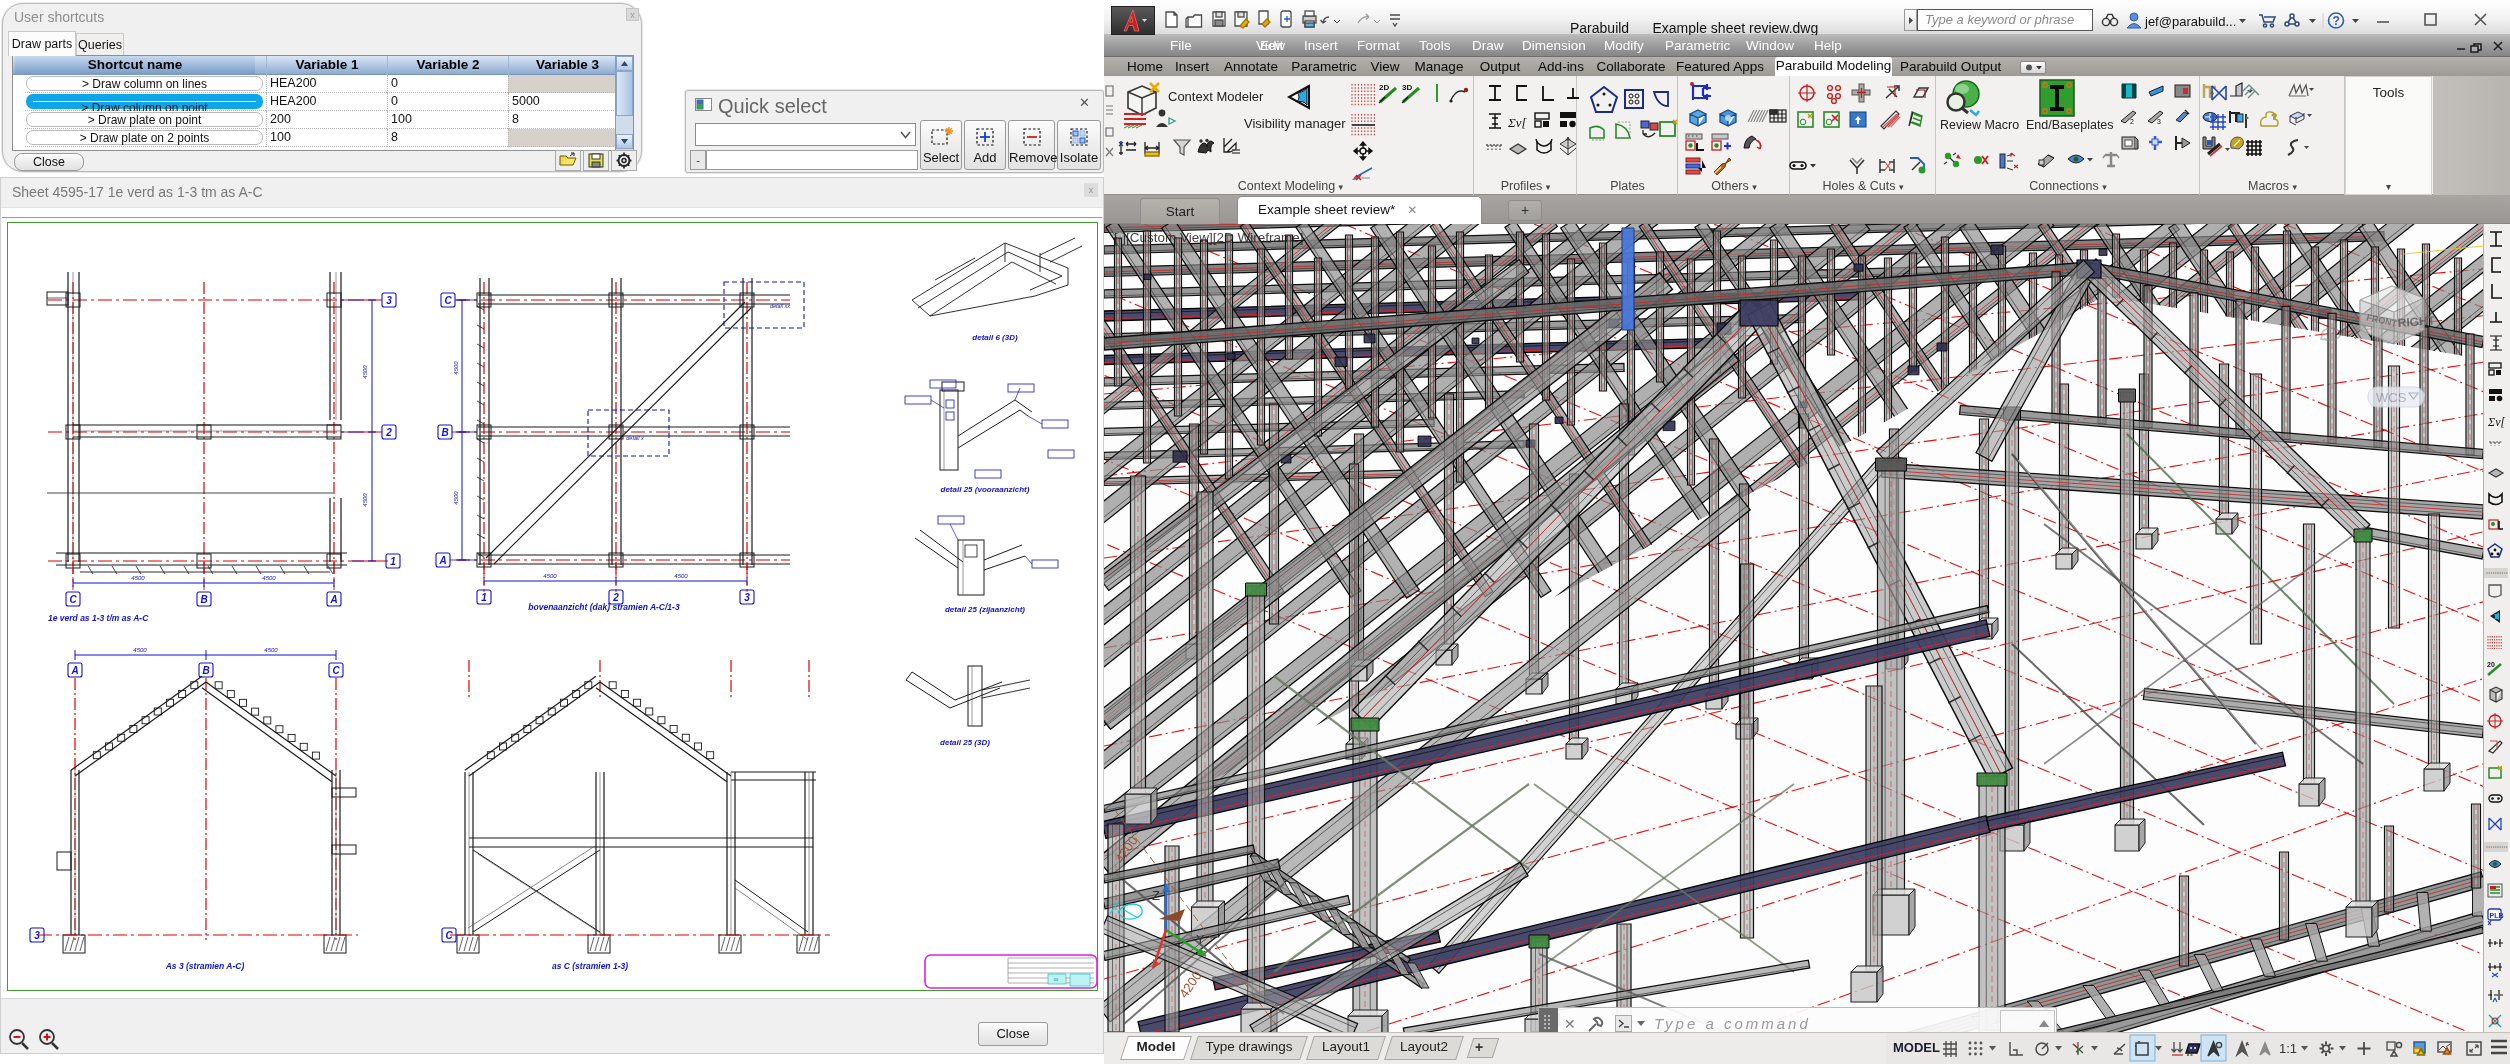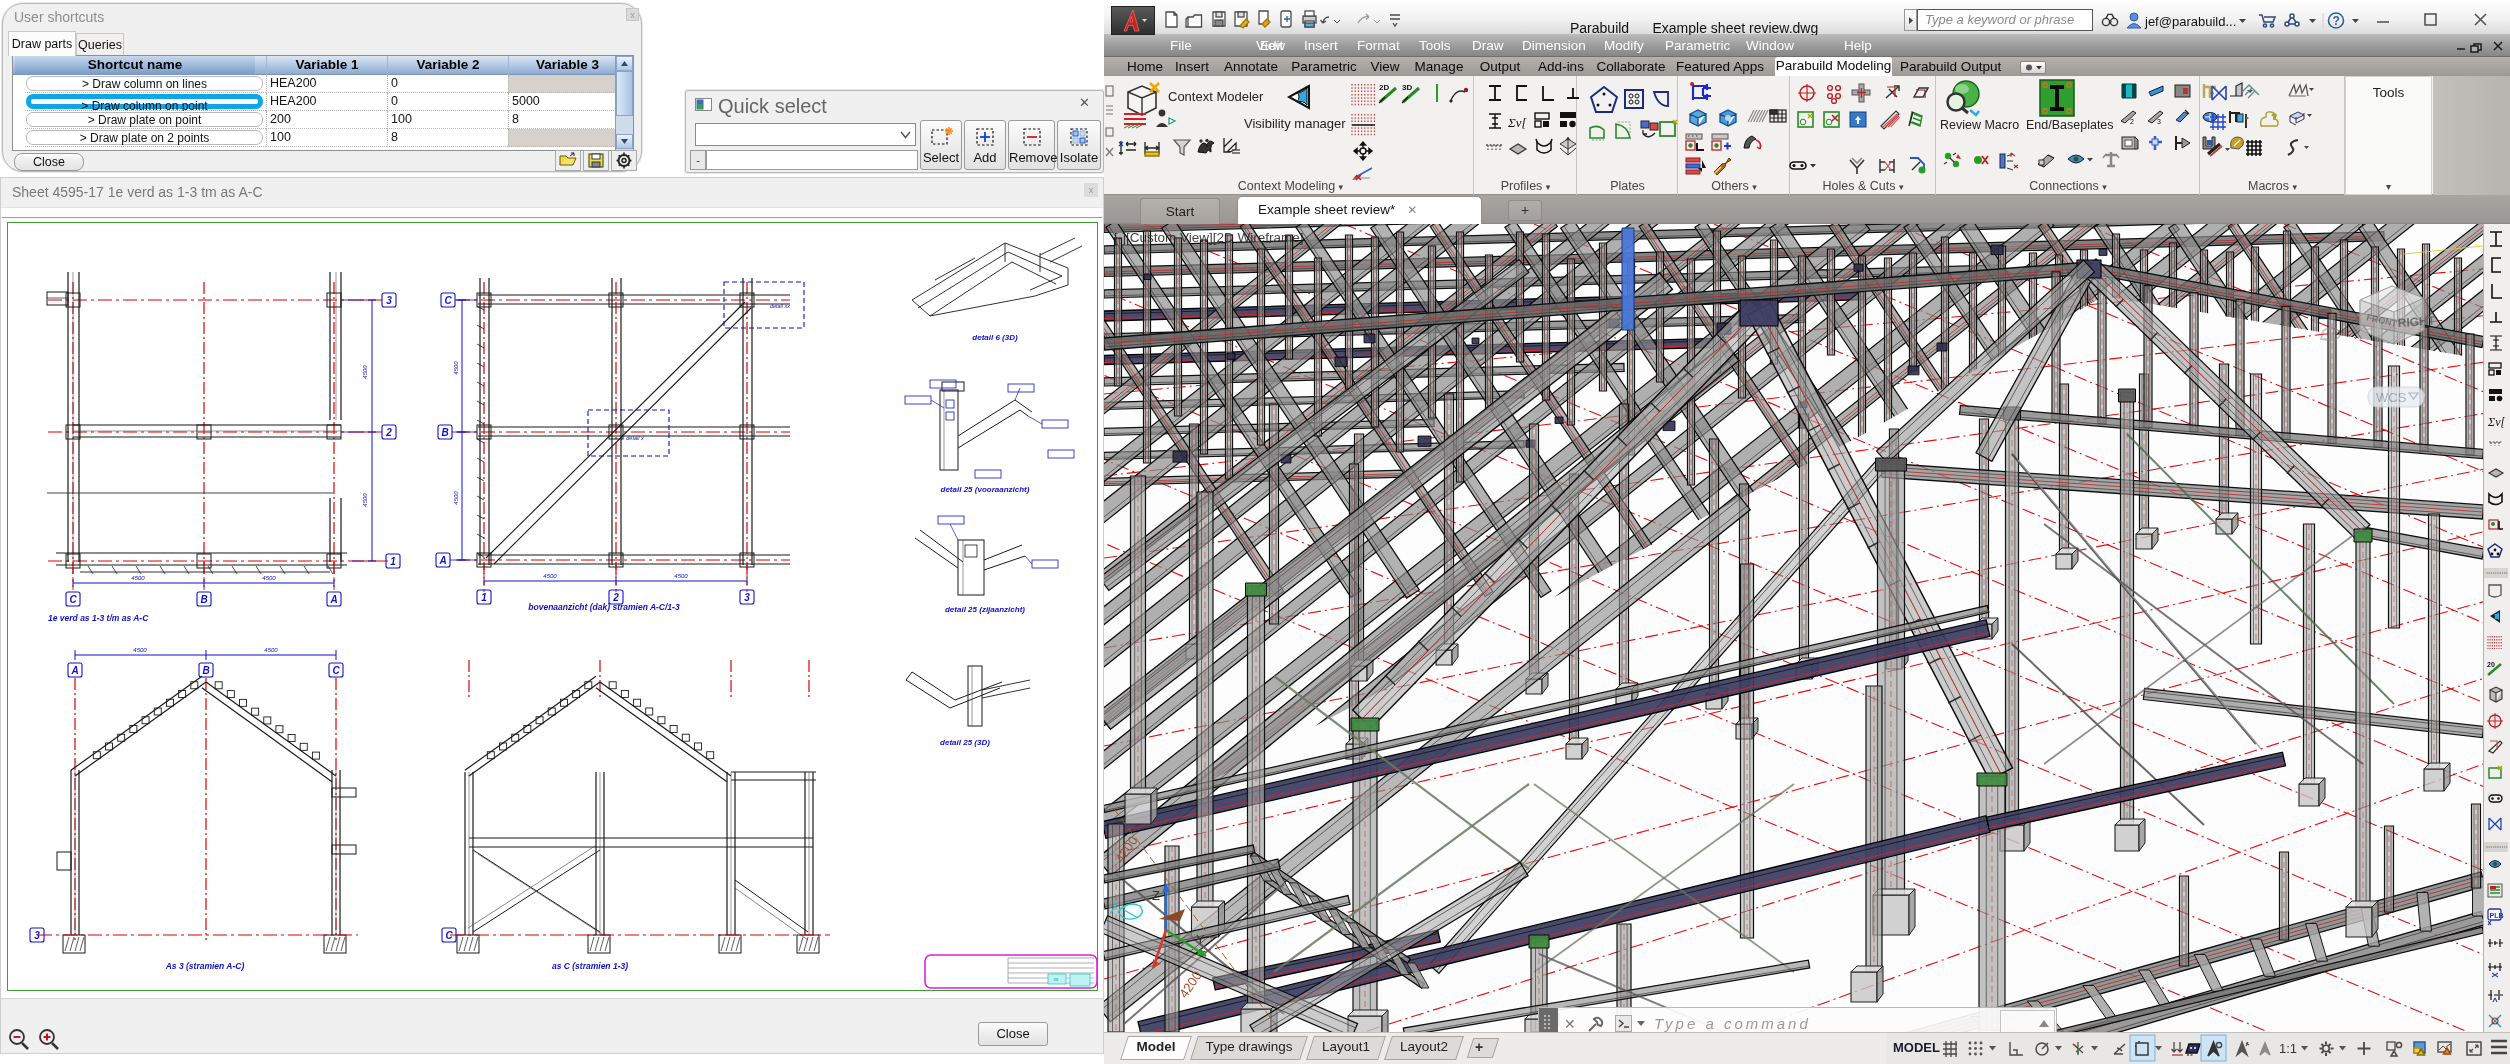--- a/index.html
+++ b/index.html
@@ -396,21 +396,21 @@
   <div class="abs" style="left:374px;top:0;width:121px;height:19px;font-size:13.5px;font-weight:bold;text-align:center;line-height:18px;color:#000;border-left:1px solid #9fb6d4;">Variable 2</div>
   <div class="abs" style="left:495px;top:0;width:118px;height:19px;font-size:13.5px;font-weight:bold;text-align:center;line-height:18px;color:#000;border-left:1px solid #9fb6d4;">Variable 3</div>
   <div class="abs" style="left:0;top:19px;width:620px;height:75px;">
         <div class="abs" style="left:12px;top:0px;width:241px;height:18px;background:#fff;border-bottom:1px dotted #b5b5b5;">
           <div class="abs" style="left:1px;top:1px;width:237px;height:15px;border:1px solid #b9b9b9;border-radius:7px;text-align:center;font-size:12px;line-height:14px;color:#111;">&gt; Draw column on lines</div>
         </div>
         <div class="abs" style="left:253px;top:0px;width:121px;height:18px;background:#fff;border-bottom:1px dotted #b5b5b5;border-left:1px dotted #b5b5b5;font-size:12.5px;color:#111;padding-left:3px;line-height:17px;">HEA200</div>
         <div class="abs" style="left:374px;top:0px;width:121px;height:18px;background:#fff;border-bottom:1px dotted #b5b5b5;border-left:1px dotted #b5b5b5;font-size:12.5px;color:#111;padding-left:3px;line-height:17px;">0</div>
         <div class="abs" style="left:495px;top:0px;width:118px;height:18px;background:#d6d2cb;border-bottom:1px dotted #b5b5b5;border-left:1px dotted #b5b5b5;font-size:12.5px;color:#111;padding-left:3px;line-height:17px;"></div>
         <div class="abs" style="left:12px;top:18px;width:241px;height:18px;background:#fff;border-bottom:1px dotted #b5b5b5;">
-          <div class="abs" style="left:1px;top:1px;width:237px;height:15px;border:5px solid #0ea5e9;border-radius:7px;text-align:center;font-size:12px;line-height:14px;color:#111;">&gt; Draw column on point</div>
+          <div class="abs" style="left:1px;top:1px;width:237px;height:15px;border:7px solid #0ea5e9;border-radius:7px;text-align:center;font-size:12px;line-height:14px;color:#111;">&gt; Draw column on point</div>
         </div>
         <div class="abs" style="left:253px;top:18px;width:121px;height:18px;background:#fff;border-bottom:1px dotted #b5b5b5;border-left:1px dotted #b5b5b5;font-size:12.5px;color:#111;padding-left:3px;line-height:17px;">HEA200</div>
         <div class="abs" style="left:374px;top:18px;width:121px;height:18px;background:#fff;border-bottom:1px dotted #b5b5b5;border-left:1px dotted #b5b5b5;font-size:12.5px;color:#111;padding-left:3px;line-height:17px;">0</div>
         <div class="abs" style="left:495px;top:18px;width:118px;height:18px;background:#fff;border-bottom:1px dotted #b5b5b5;border-left:1px dotted #b5b5b5;font-size:12.5px;color:#111;padding-left:3px;line-height:17px;">5000</div>
         <div class="abs" style="left:12px;top:36px;width:241px;height:18px;background:#fff;border-bottom:1px dotted #b5b5b5;">
           <div class="abs" style="left:1px;top:1px;width:237px;height:15px;border:1px solid #b9b9b9;border-radius:7px;text-align:center;font-size:12px;line-height:14px;color:#111;">&gt; Draw plate on point</div>
         </div>
         <div class="abs" style="left:253px;top:36px;width:121px;height:18px;background:#fff;border-bottom:1px dotted #b5b5b5;border-left:1px dotted #b5b5b5;font-size:12.5px;color:#111;padding-left:3px;line-height:17px;">200</div>
         <div class="abs" style="left:374px;top:36px;width:121px;height:18px;background:#fff;border-bottom:1px dotted #b5b5b5;border-left:1px dotted #b5b5b5;font-size:12.5px;color:#111;padding-left:3px;line-height:17px;">100</div>
         <div class="abs" style="left:495px;top:36px;width:118px;height:18px;background:#fff;border-bottom:1px dotted #b5b5b5;border-left:1px dotted #b5b5b5;font-size:12.5px;color:#111;padding-left:3px;line-height:17px;">8</div>
@@ -616,21 +616,21 @@
     <div class="abs" style="left:108px;top:3px;margin-left:48px;">Edit</div>
     <div class="abs" style="left:152px;top:3px;">View</div>
     <div class="abs" style="left:200px;top:3px;">Insert</div>
     <div class="abs" style="left:253px;top:3px;">Format</div>
     <div class="abs" style="left:315px;top:3px;">Tools</div>
     <div class="abs" style="left:368px;top:3px;">Draw</div>
     <div class="abs" style="left:418px;top:3px;">Dimension</div>
     <div class="abs" style="left:500px;top:3px;">Modify</div>
     <div class="abs" style="left:561px;top:3px;">Parametric</div>
     <div class="abs" style="left:642px;top:3px;">Window</div>
-    <div class="abs" style="left:740px;top:3px;">Help</div>
+    <div class="abs" style="left:710px;top:3px;">Help</div>
  <svg class="abs" style="left:1350px;top:5px" width="52" height="13" viewBox="0 0 52 13">
       <g stroke="#1a1a1a" stroke-width="1.5" fill="none">
         <line x1="3" y1="9" x2="11" y2="9"></line>
         <rect x="20" y="4" width="7" height="6" fill="#b0b0b0"></rect>
         <rect x="17" y="6" width="7" height="6" fill="#b0b0b0"></rect>
         <path d="M40 2 l8 8 m0 -8 l-8 8"></path>
       </g>
     </svg>
 </div>
 <div class="abs" style="left:1104px;top:57px;width:1406px;height:19px;background:linear-gradient(#b4b1ad,#9d9a96);color:#0a0a0a;font-size:13.5px;">

